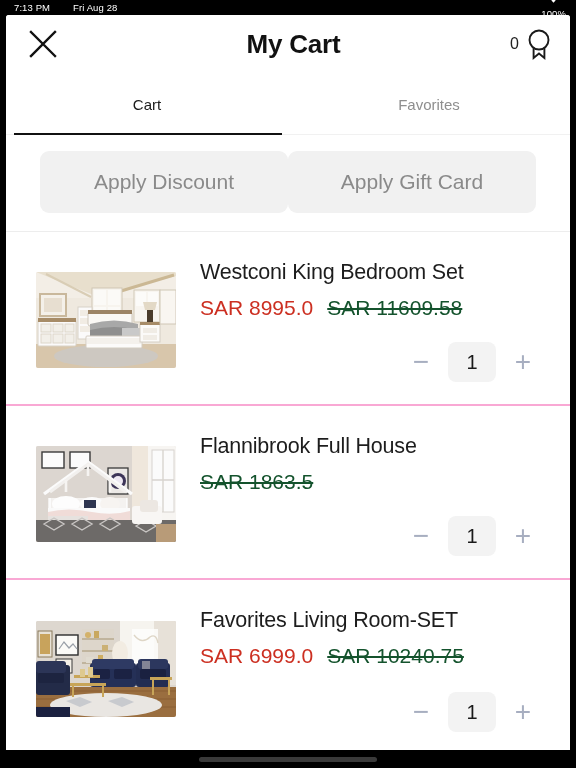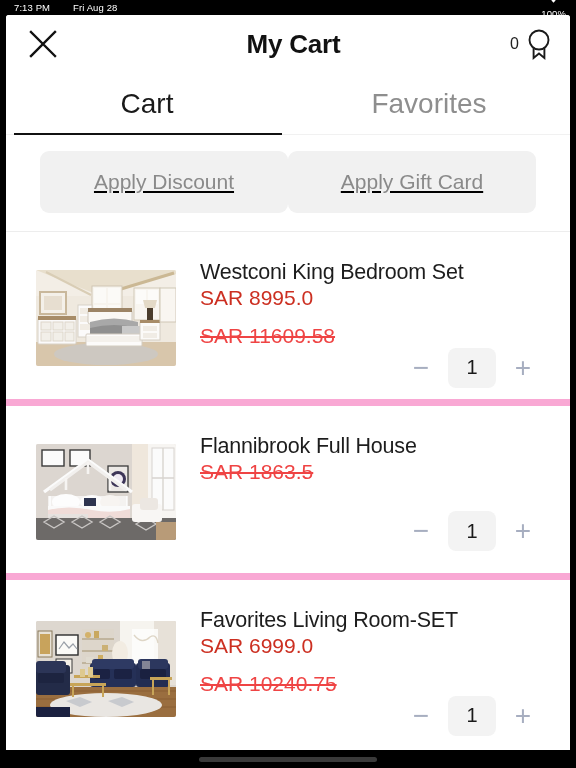--- a/index.html
+++ b/index.html
@@ -70,62 +70,61 @@
 
   
   .tabs{
     display:flex; height:62px; flex:0 0 62px;
     background:#fff;
     position:relative;
   }
   .tab{
     flex:1 1 50%;
     display:flex; align-items:center; justify-content:center;
-    font-size:28px; color:#8e8e8e;
+    font-size:15px; color:#8e8e8e;
     cursor:pointer;
     position:relative;
     text-align:center;
   }
   .tab.active{ color:#1a1a1a; }
   .tab-underline{
     position:absolute; left:8px; bottom:0;
     width:268px; height:2.5px; background:#111;
   }
   .tabs-hairline{
     position:absolute; left:0; right:0; bottom:0; height:1px; background:#f1f1f1;
   }
 
   
   .coupons{
     display:flex; 
     padding:16px 34px 18px 34px;
     background:#fff;
     flex:0 0 auto;
-    text-decoration:underline;
   }
   .coupon-btn{
     flex:1 1 0;
     height:62px;
     background:#f1f1f1;
     border:none; border-radius:9px;
     font-family:"Liberation Sans", sans-serif;
     font-size:21px; color:#8a8a8a;
     cursor:pointer;
     display:flex; align-items:center; justify-content:center;
   }
   .section-sep{ height:1px; background:#ededed; }
 
   
   .cart-list{ flex:1 1 auto; background:#fff; overflow:hidden; }
   .cart-row{
     position:relative;
     display:flex;
     padding:22px 20px 18px 30px;
     height:174px;
-    border-bottom:7px solid #f9a8d4;
+    border-bottom:2px solid #f9a8d4;
   }
   .cart-row:last-child{ border-bottom:none; }
 
   .thumb{
     width:140px; height:96px; flex:0 0 140px;
     align-self:center;
     border-radius:2px;
     overflow:hidden;
     position:relative;
   }
@@ -136,25 +135,25 @@
     padding-left:24px;
     display:flex; flex-direction:column;
   }
   .prod-name{
     font-size:21.5px; color:#1d1d1d;
     letter-spacing:-.2px;
     line-height:1.2;
     padding-top:6px;
   }
   .price-line{
-    margin-top:0;
-    display:flex; align-items:baseline; gap:14px;flex-direction:column;
+    margin-top:10px;
+    display:flex; align-items:baseline; gap:14px;
   }
   .price-now{ font-size:21px; color:#cc2f21; }
-  .price-was{ font-size:21px; color:#ef4444; text-decoration:line-through; }
+  .price-was{ font-size:21px; color:#14532d; text-decoration:line-through; }
 
   .qty{
     margin-top:auto;
     display:flex; align-items:center; justify-content:flex-end;
     gap:14px;
     padding-right:14px; padding-bottom:4px;
   }
   .qty-btn{
     width:26px; height:30px;
     background:none; border:none;

